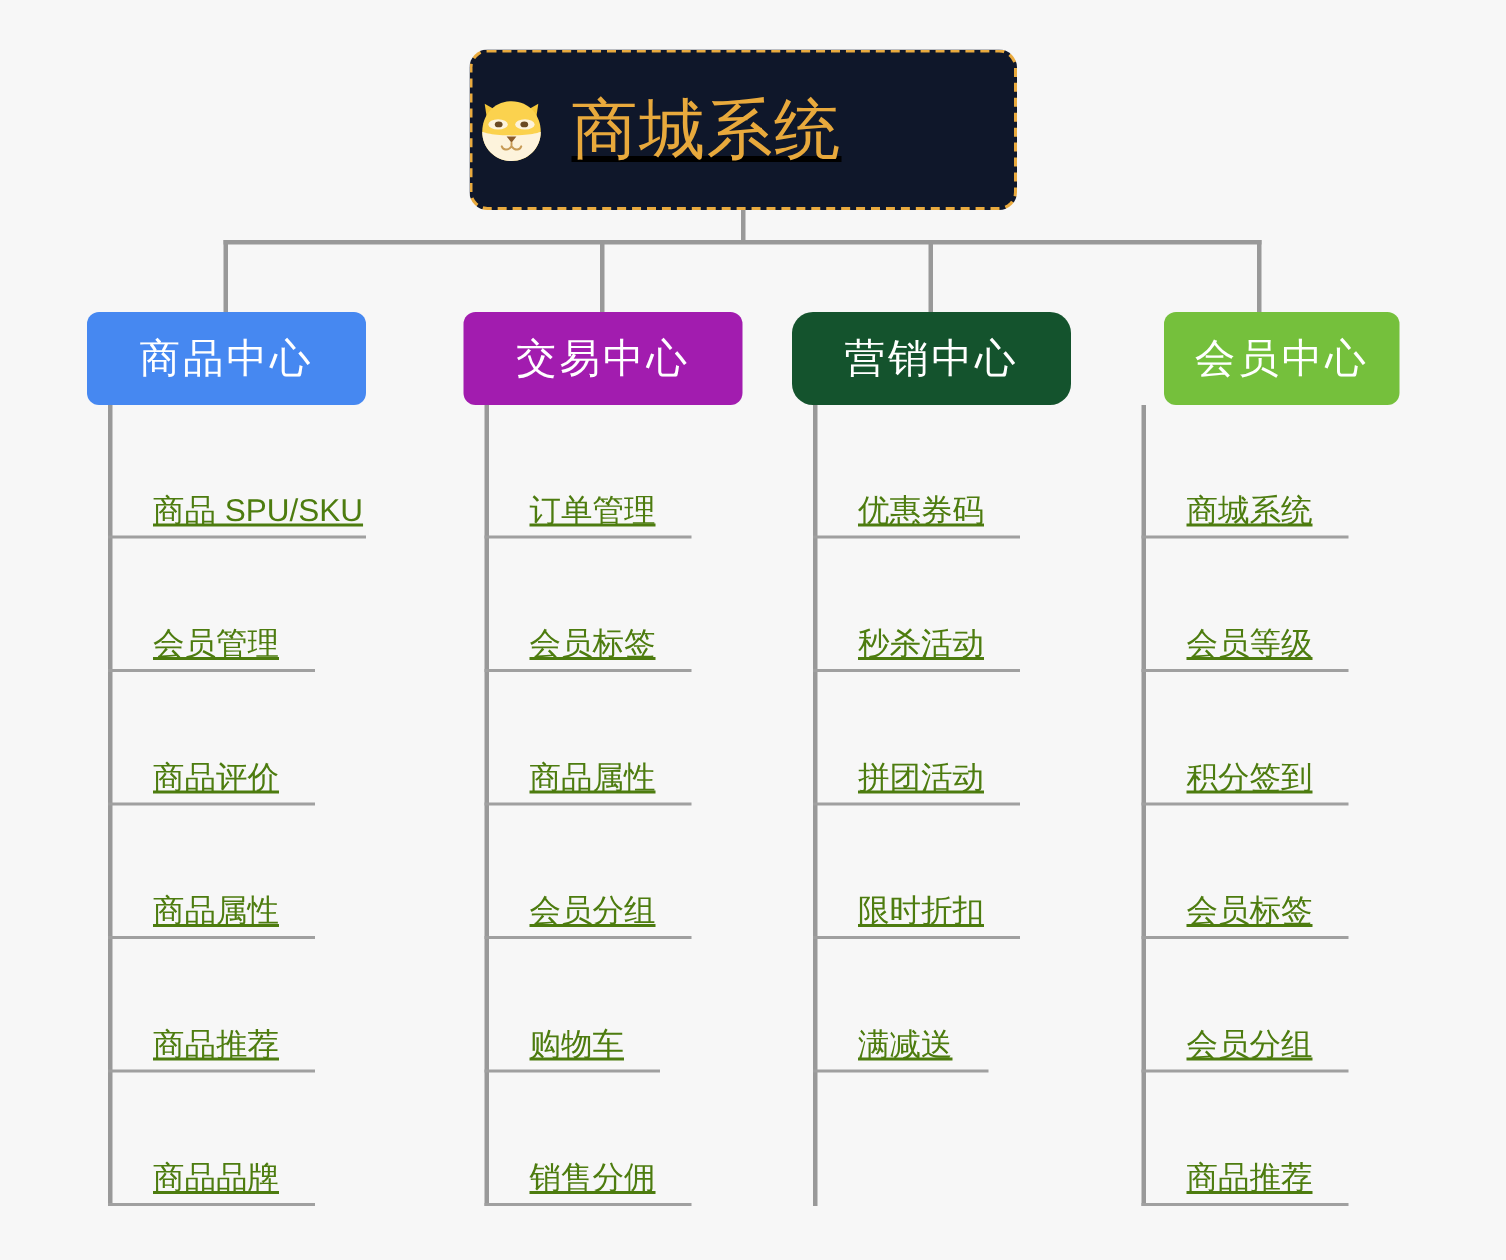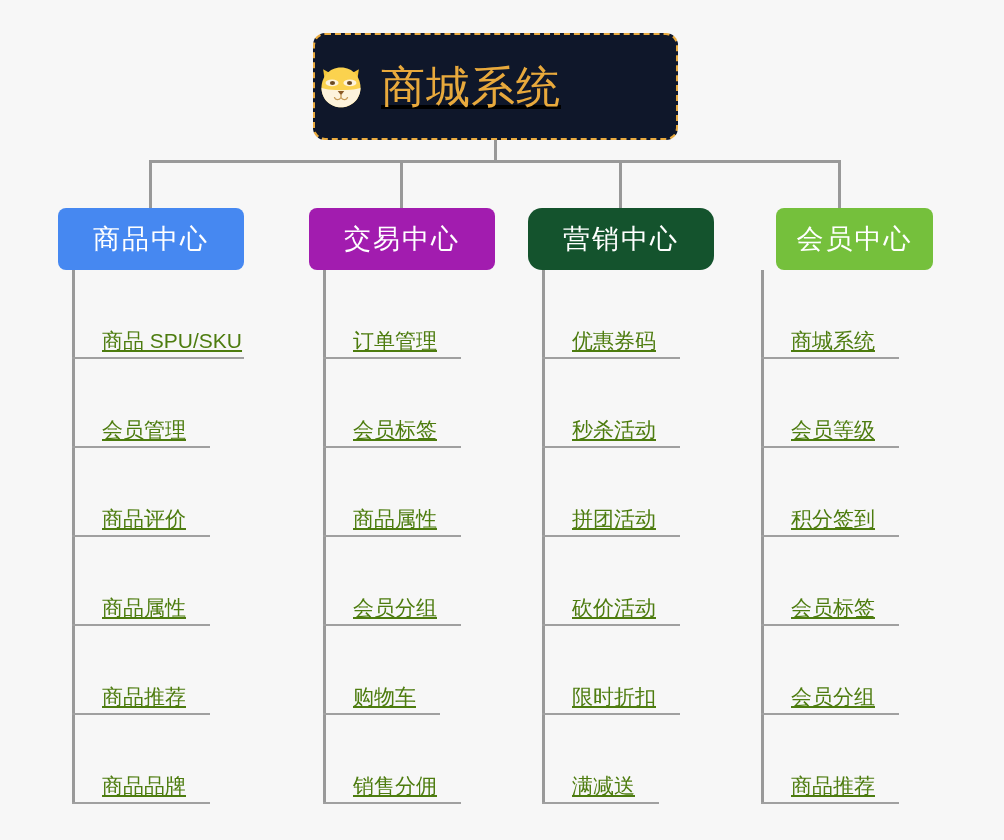--- a/index.html
+++ b/index.html
@@ -235,24 +235,20 @@
         </div>
         <div class="leaf">
           <span class="leaf-label">秒杀活动</span>
           <div class="leaf-underline" style="width: 138px;"></div>
         </div>
         <div class="leaf">
           <span class="leaf-label">拼团活动</span>
           <div class="leaf-underline" style="width: 138px;"></div>
         </div>
         <div class="leaf">
-          <span class="leaf-label">砍价活动</span>
-          <div class="leaf-underline" style="width: 138px;"></div>
-        </div>
-        <div class="leaf">
           <span class="leaf-label">限时折扣</span>
           <div class="leaf-underline" style="width: 138px;"></div>
         </div>
         <div class="leaf">
           <span class="leaf-label">满减送</span>
           <div class="leaf-underline" style="width: 117px;"></div>
         </div>
       </div>
     </div>
   <div class="column" id="col-3" style="left:747px">

